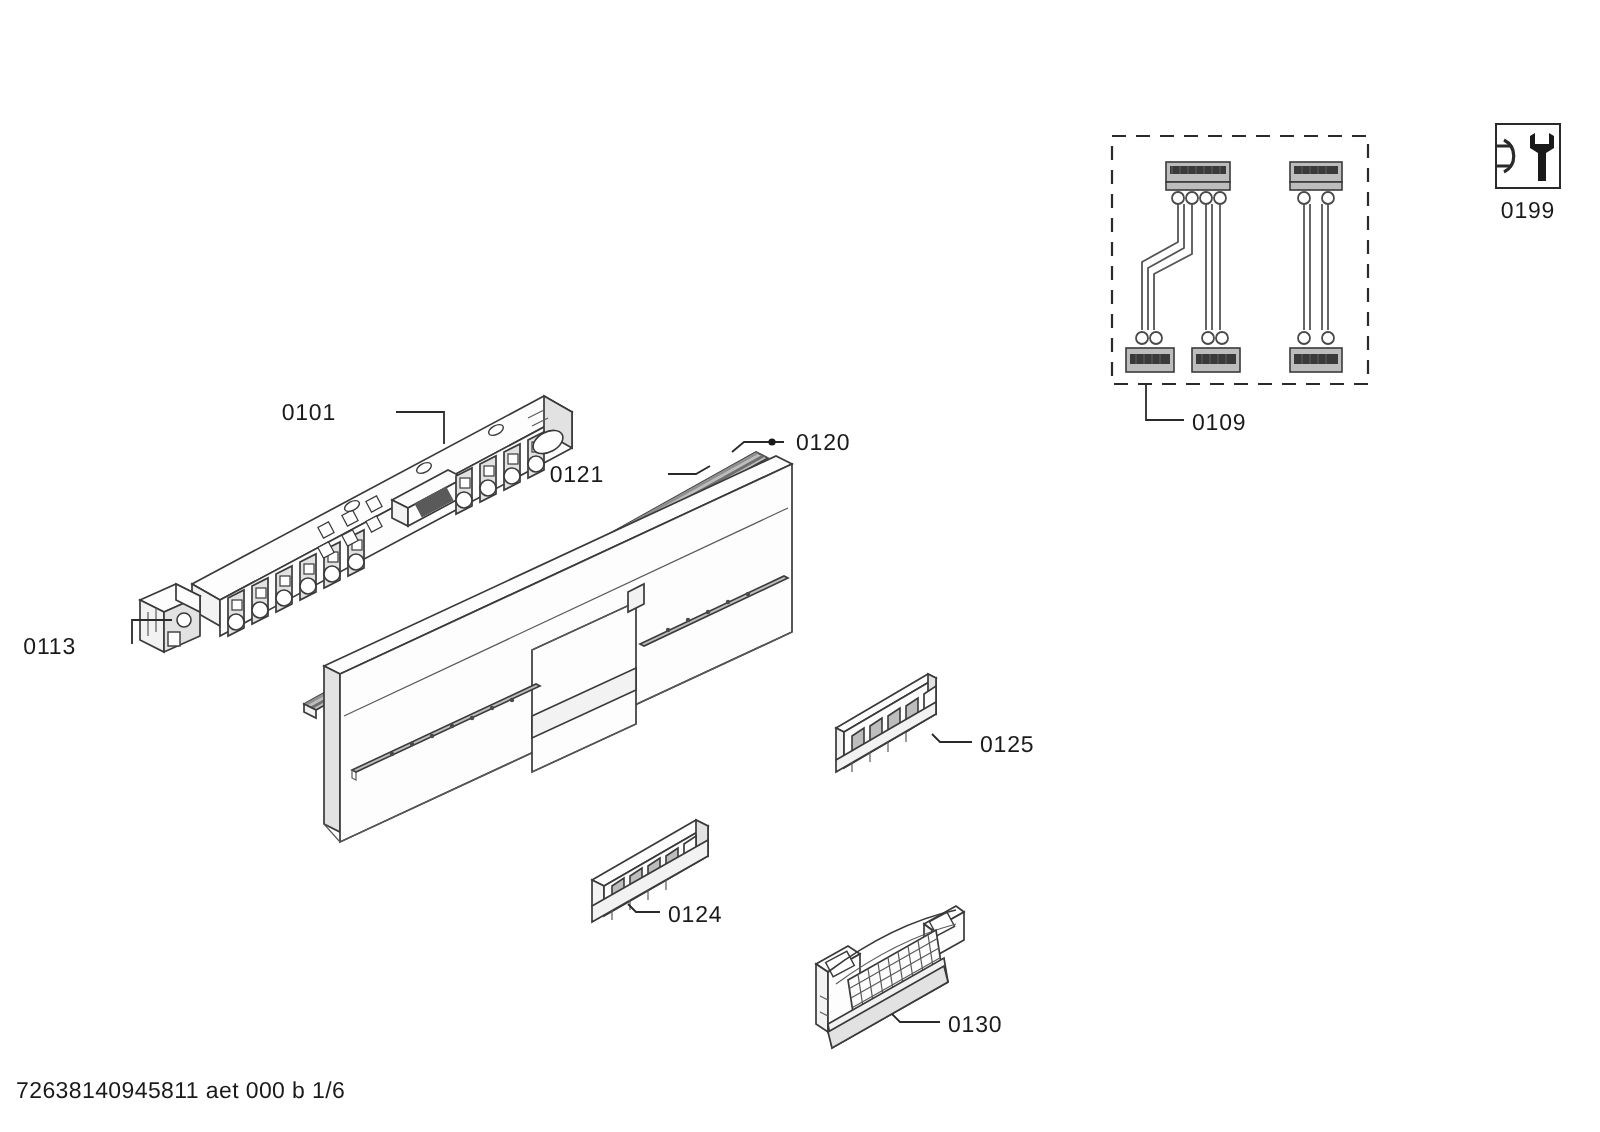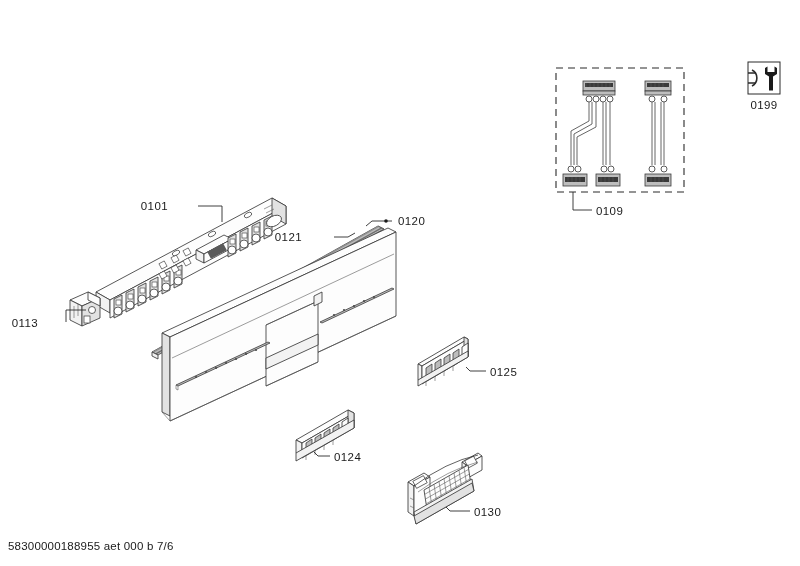--- a/index.html
+++ b/index.html
@@ -356,15 +356,15 @@
     <text class="callout-text" x="38" y="327" text-anchor="end">0113</text>
     <text class="callout-text" x="398" y="225">0120</text>
     <text class="callout-text" x="302" y="241" text-anchor="end">0121</text>
     <text class="callout-text" x="334" y="461">0124</text>
     <text class="callout-text" x="490" y="376">0125</text>
     <text class="callout-text" x="474" y="516">0130</text>
     <text class="callout-text" x="764" y="109" text-anchor="middle">0199</text>
 
   </svg>
 
-  <div class="footer-text">58300000188955 aet 000 b 7/6</div>
+  <div class="footer-text">72638140945811 aet 000 b 1/6</div>
 
 </div>
 
 </body></html>

